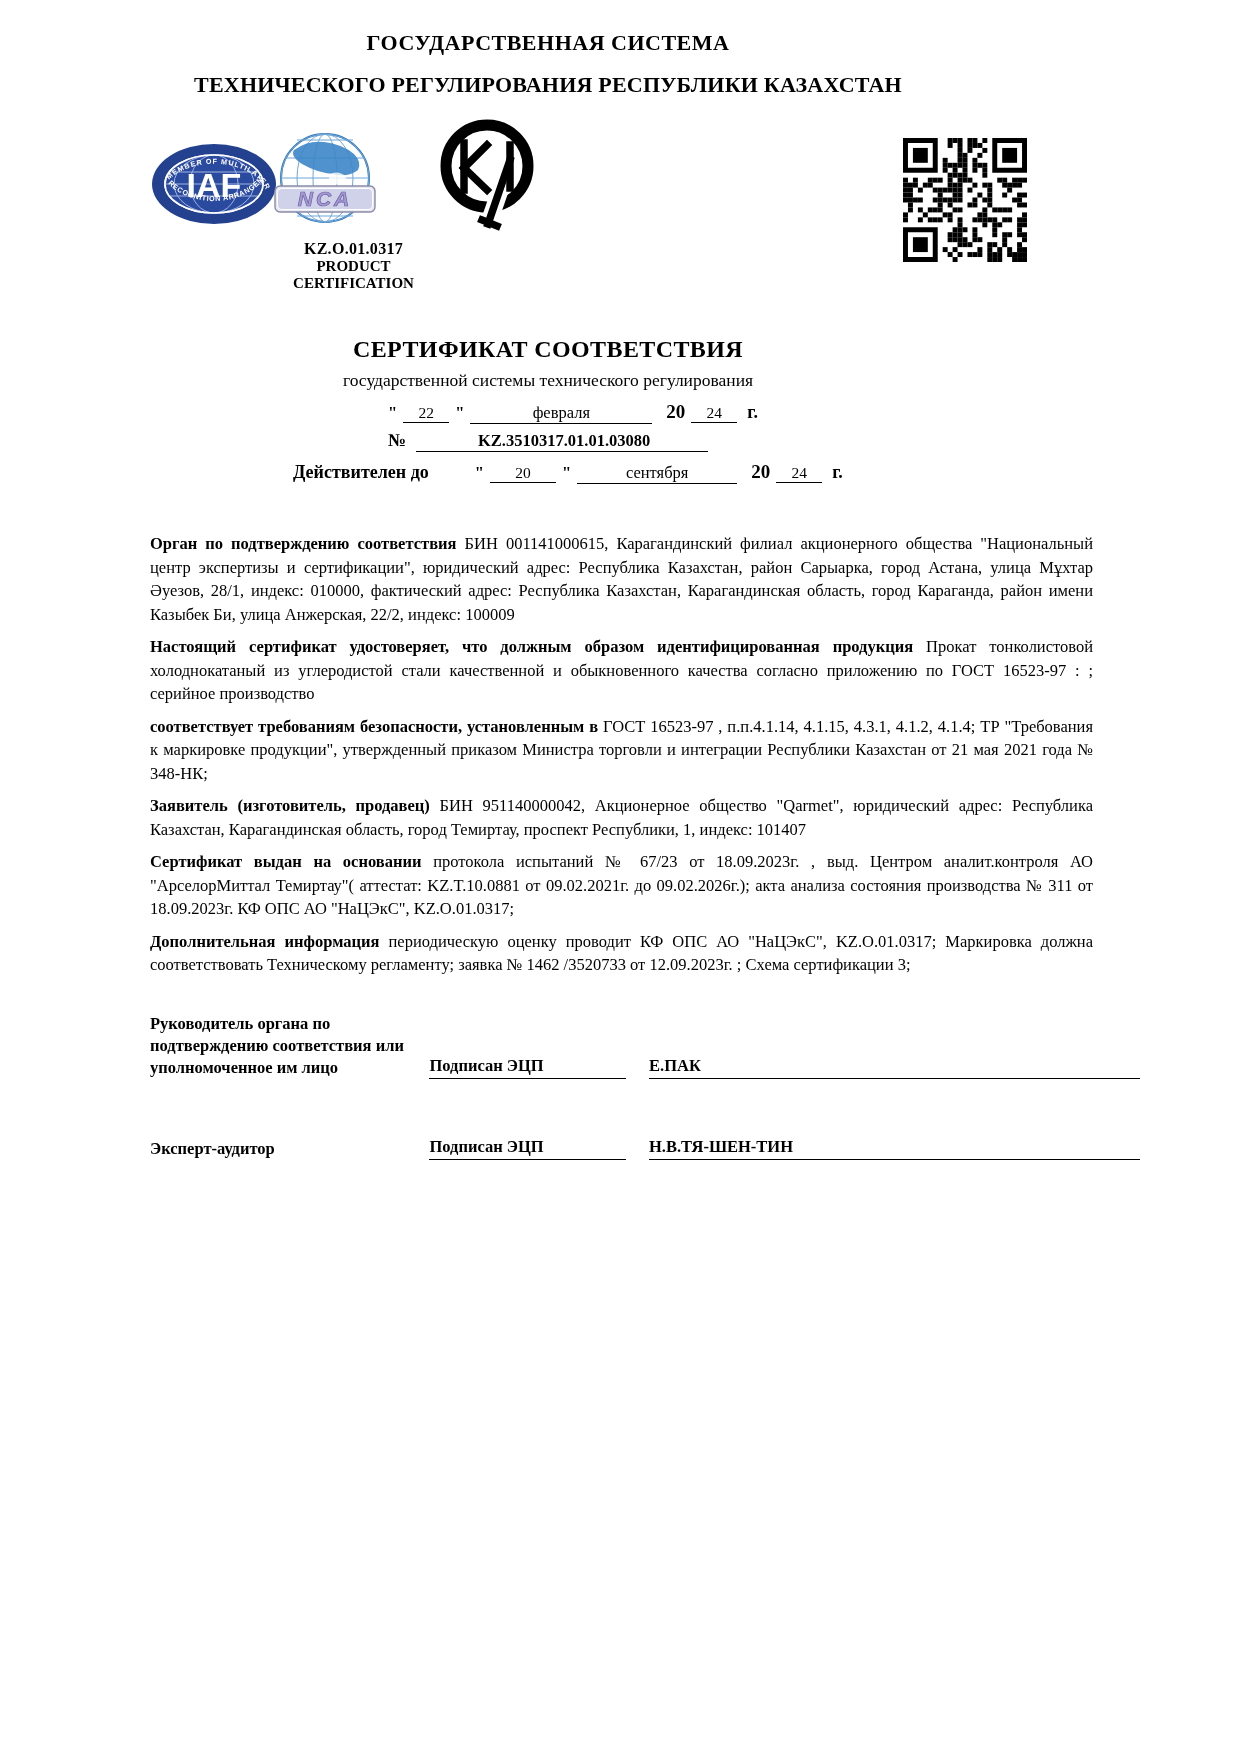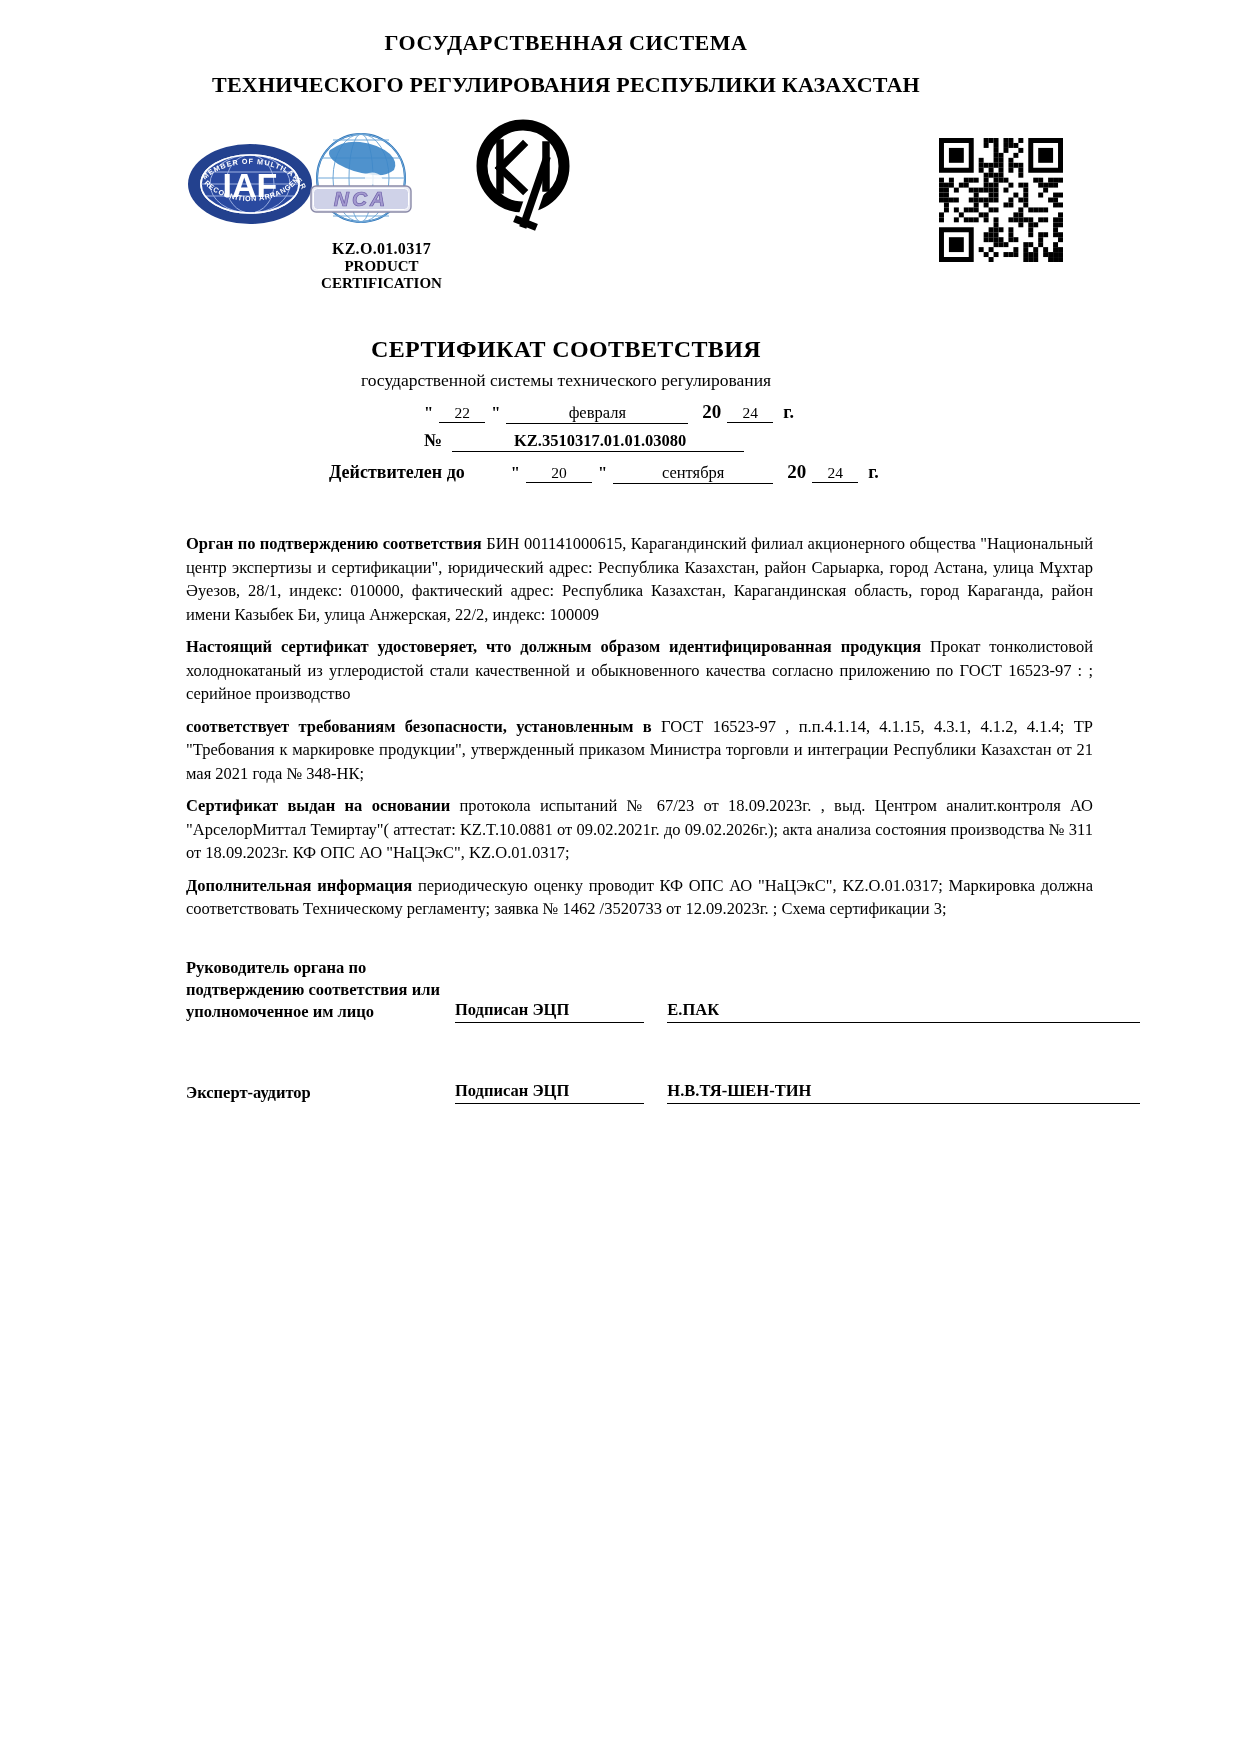--- a/index.html
+++ b/index.html
@@ -6,35 +6,34 @@
   html,body { background:#fff; }
   .page {
     position: relative;
     width: 1240px;
     height: 1755px;
     margin: 0 auto;
     background: #fff;
     font-family: "Liberation Serif", "DejaVu Serif", serif;
     color: #000;
     overflow: hidden;
-    padding-left: 36px;
   }
   
   .doc-header { padding-top: 30px; text-align: center; padding-right: 144px; }
   .doc-header .h1 { font-size: 22px; font-weight: bold; letter-spacing: .5px; }
   .doc-header .h2 { font-size: 22px; font-weight: bold; letter-spacing: .2px; margin-top: 16px; }
 
   
   .logo-zone { position: relative; height: 200px; margin-top: 14px; }
   .logo-abs { position: absolute; }
   .iaf { left: 150px; top: 30px; }
   .nca { left: 274px; top: 18px; }
   .ktm { left: 437px; top: 4px; }
   .qr  { left: 903px; top: 26px; }
-  .cert-code-block { position: absolute; left: 248px; top: 128px; width: 195px; text-align: center; }
+  .cert-code-block { position: absolute; left: 256px; top: 128px; width: 195px; text-align: center; }
   .cert-code { font-size: 16px; font-weight: bold; letter-spacing: .3px; }
   .product-line { font-size: 15px; font-weight: bold; margin-top: 0; line-height: 17px; }
 
   
   .title-block { text-align: center; padding-right: 144px; margin-top: 24px; }
   .main-title { font-size: 24px; font-weight: bold; letter-spacing: .4px; }
   .subtitle { font-size: 17.5px; margin-top: 7px; }
 
   .reg-rows { margin-top: 10px; font-size: 16.5px; }
   .reg-row { display: flex; align-items: baseline; height: 27px; }
@@ -387,20 +386,21 @@
       <span class="century">20</span>
       <span class="blank" style="width:46px">24</span>
       <span class="gsuffix">г.</span>
     </div>
   </div>
 
   <div class="body-text">
     <p><b>Орган по подтверждению соответствия</b> <span>БИН 001141000615, Карагандинский филиал акционерного общества "Национальный центр экспертизы и сертификации", юридический адрес: Республика Казахстан, район Сарыарка, город Астана, улица Мұхтар Әуезов, 28/1, индекс: 010000, фактический адрес: Республика Казахстан, Карагандинская область, город Караганда, район имени Казыбек Би, улица Анжерская, 22/2, индекс: 100009</span></p>
     <p><b>Настоящий сертификат удостоверяет, что должным образом идентифицированная продукция</b> <span>Прокат тонколистовой холоднокатаный из углеродистой стали качественной и обыкновенного качества согласно приложению по ГОСТ 16523-97 : ; серийное производство</span></p>
     <p><b>соответствует требованиям безопасности, установленным в</b> <span>ГОСТ 16523-97 , п.п.4.1.14, 4.1.15, 4.3.1, 4.1.2, 4.1.4; ТР "Требования к маркировке продукции", утвержденный приказом Министра торговли и интеграции Республики Казахстан от 21 мая 2021 года № 348-НК;</span></p>
+    <p><b>Заявитель (изготовитель, продавец)</b> <span>БИН 951140000042, Акционерное общество "Qarmet", юридический адрес: Республика Казахстан, Карагандинская область, город Темиртау, проспект Республики, 1, индекс: 101407</span></p>
     <p><b>Сертификат выдан на основании</b> <span>протокола испытаний № 67/23 от 18.09.2023г. , выд. Центром аналит.контроля АО "АрселорМиттал Темиртау"( аттестат: KZ.T.10.0881 от 09.02.2021г. до 09.02.2026г.); акта анализа состояния производства № 311 от 18.09.2023г. КФ ОПС АО "НаЦЭкС", KZ.O.01.0317;</span></p>
     <p><b>Дополнительная информация</b> <span>периодическую оценку проводит КФ ОПС АО "НаЦЭкС", KZ.O.01.0317; Маркировка должна соответствовать Техническому регламенту; заявка № 1462 /3520733 от 12.09.2023г. ; Схема сертификации 3;</span></p>
   </div>
 
   <div class="signatures">
     <div class="sig-row">
       <div class="sig-role">Руководитель органа по подтверждению  соответствия или уполномоченное им лицо</div>
       <div class="sig-signed">Подписан ЭЦП</div>
       <div class="sig-name">Е.ПАК</div>
     </div>

